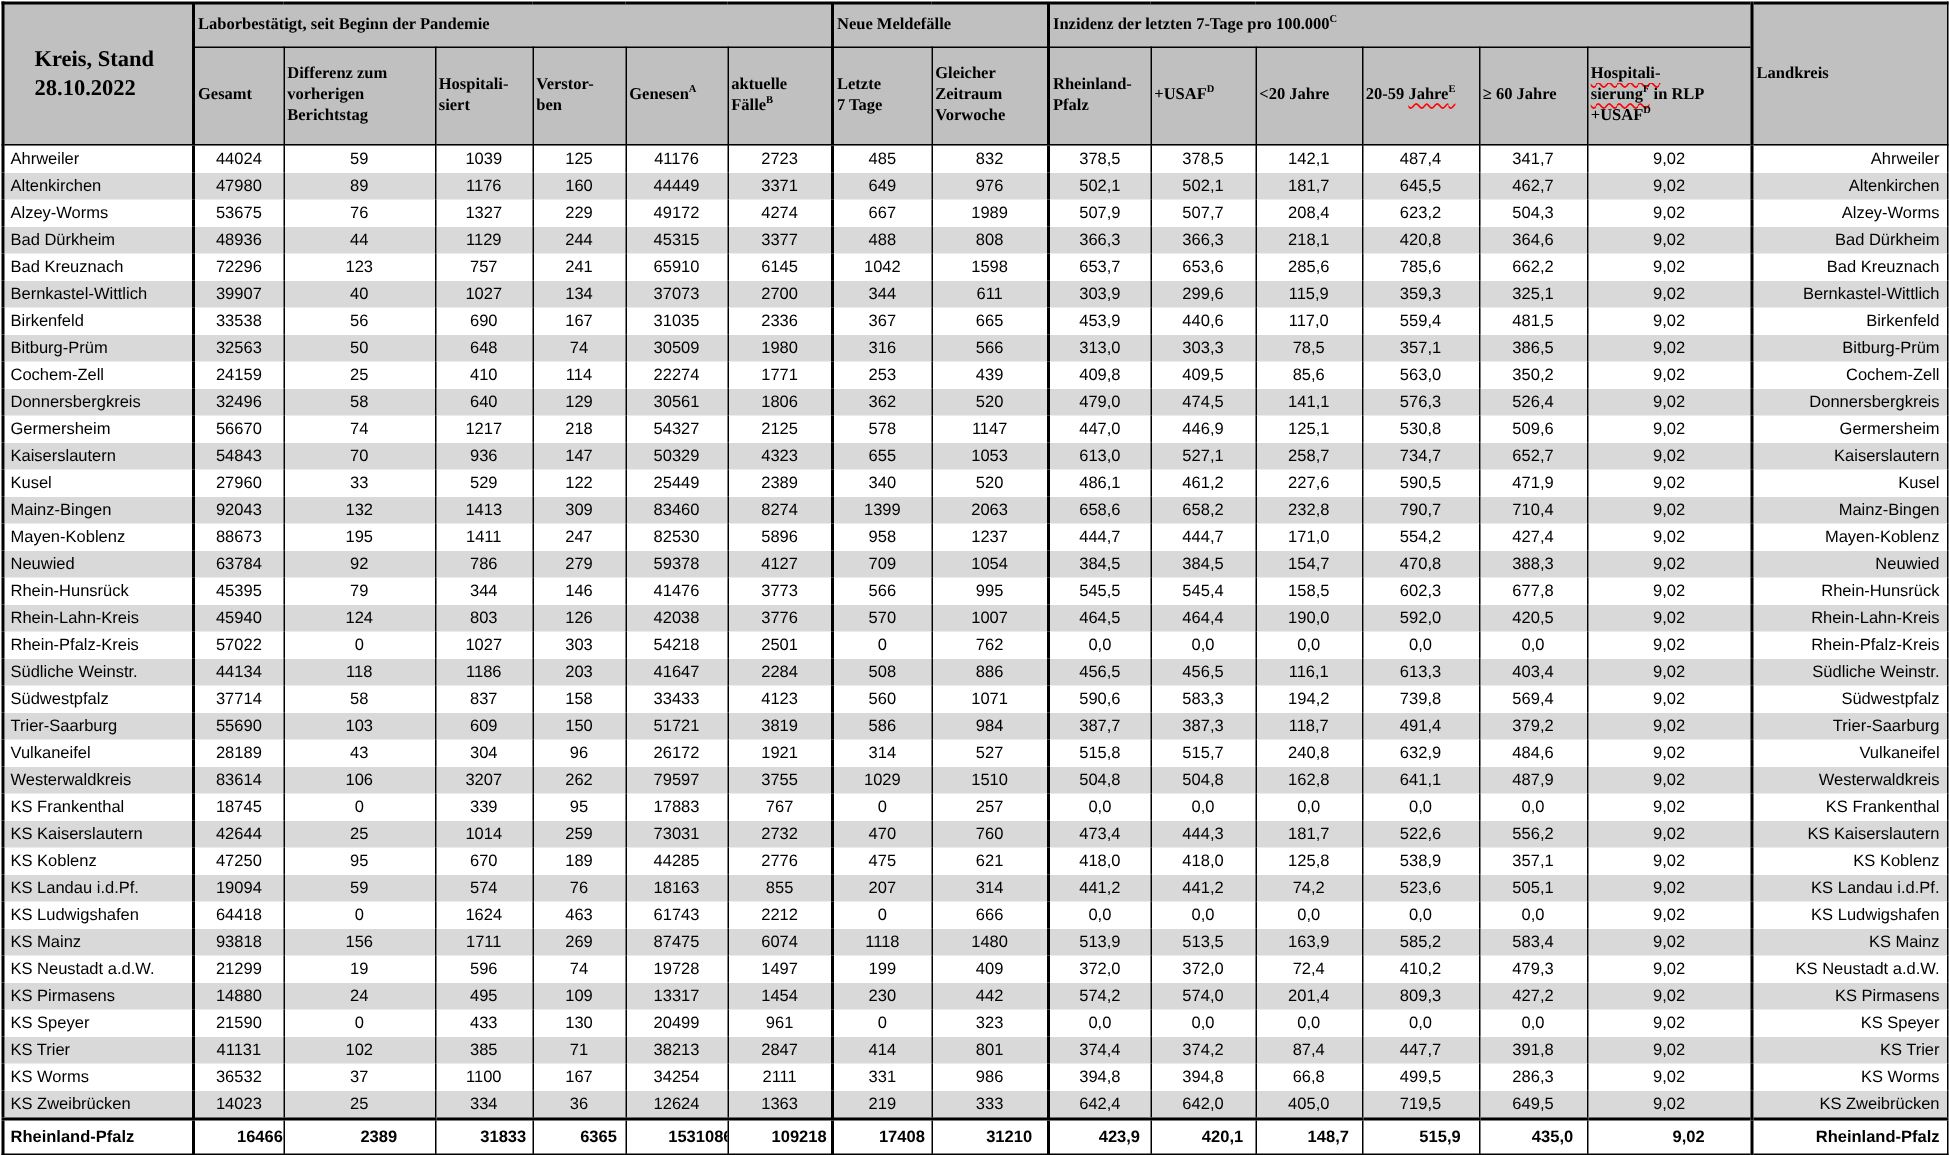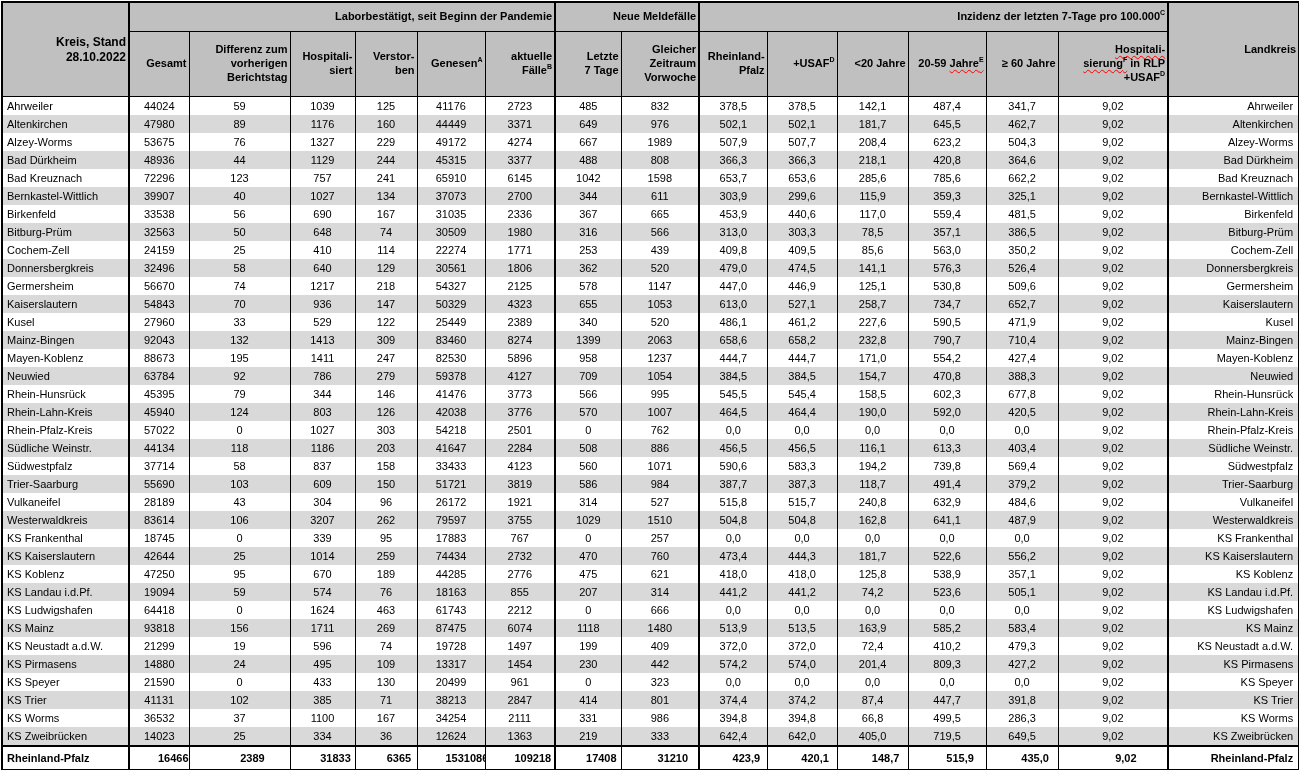--- a/index.html
+++ b/index.html
@@ -1,38 +1,38 @@
 <!DOCTYPE html>
 <html><head>
 <meta charset="utf-8">
 <style>
   html,body{margin:0;padding:0;background:#ffffff;}
   body{width:1299px;height:770px;overflow:hidden;
        font-family:"Liberation Sans","DejaVu Sans",sans-serif;}
   table{border-collapse:collapse;table-layout:fixed;width:1297px;margin:1px;
         font-size:11px;color:#000;}
   table{border:2px solid #000;}
-  th{background:#c0c0c0;font-weight:bold;text-align:right;vertical-align:middle;
-     border:1px solid #000;padding:1px 2px;line-height:1.25;}
+  th{background:#c0c0c0;font-weight:bold;text-align:left;vertical-align:middle;
+     border:1px solid #000;padding:1px 2px;line-height:1.25;font-family:Liberation Serif, serif;}
   thead tr.group-row th{height:26px;}
   thead tr.sub-row th{height:62px;}
   td{border-left:1px solid #000;border-right:1px solid #000;
      border-top:none;border-bottom:none;
      text-align:center;vertical-align:middle;padding:0 2px;height:18px;
      white-space:nowrap;overflow:hidden;}
   tbody tr:nth-child(even) td{background:#d9d9d9;}
   tfoot td{border-top:2px solid #000;font-weight:bold;height:22px;background:#fff;padding-left:28px;}
   .gsep{border-right:2px solid #000;}
   .left{text-align:left;padding-left:4px;}
   .right{text-align:right;padding-right:5px;}
   sup{font-size:7px;vertical-align:super;line-height:0;}
   .wavy{text-decoration-line:underline;text-decoration-style:wavy;
         text-decoration-color:#ff0000;text-decoration-thickness:1px;
         text-underline-offset:2px;}
-  .corner{font-size:12px;padding-left:20px;}
+  .corner{font-size:15px;padding-left:20px;}
 </style>
 </head>
 <body>
 
 <table>
   <colgroup>
     <col style="width:127px">
       <col style="width:60px">
       <col style="width:101px">
     <col style="width:65px">
@@ -524,21 +524,21 @@
         <td>0,0</td>
         <td class="gsep">9,02</td>
         <td class="right">KS Frankenthal</td>
       </tr>
       <tr>
         <td class="left gsep">KS Kaiserslautern</td>
         <td>42644</td>
         <td>25</td>
         <td>1014</td>
         <td>259</td>
-        <td>74434</td>
+        <td>73031</td>
         <td class="gsep">2732</td>
         <td>470</td>
         <td class="gsep">760</td>
         <td>473,4</td>
         <td>444,3</td>
         <td>181,7</td>
         <td>522,6</td>
         <td>556,2</td>
         <td class="gsep">9,02</td>
         <td class="right">KS Kaiserslautern</td>

